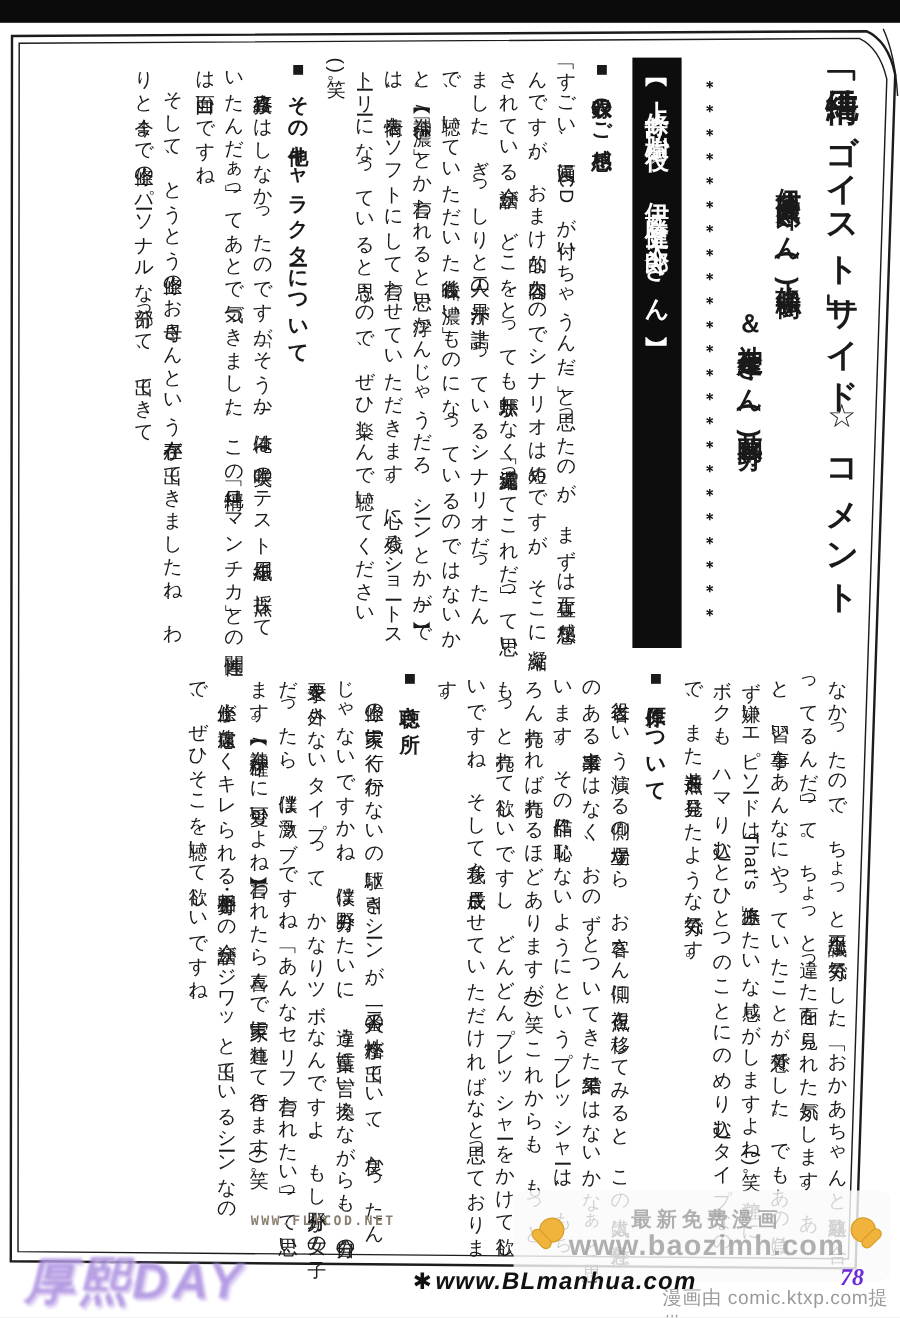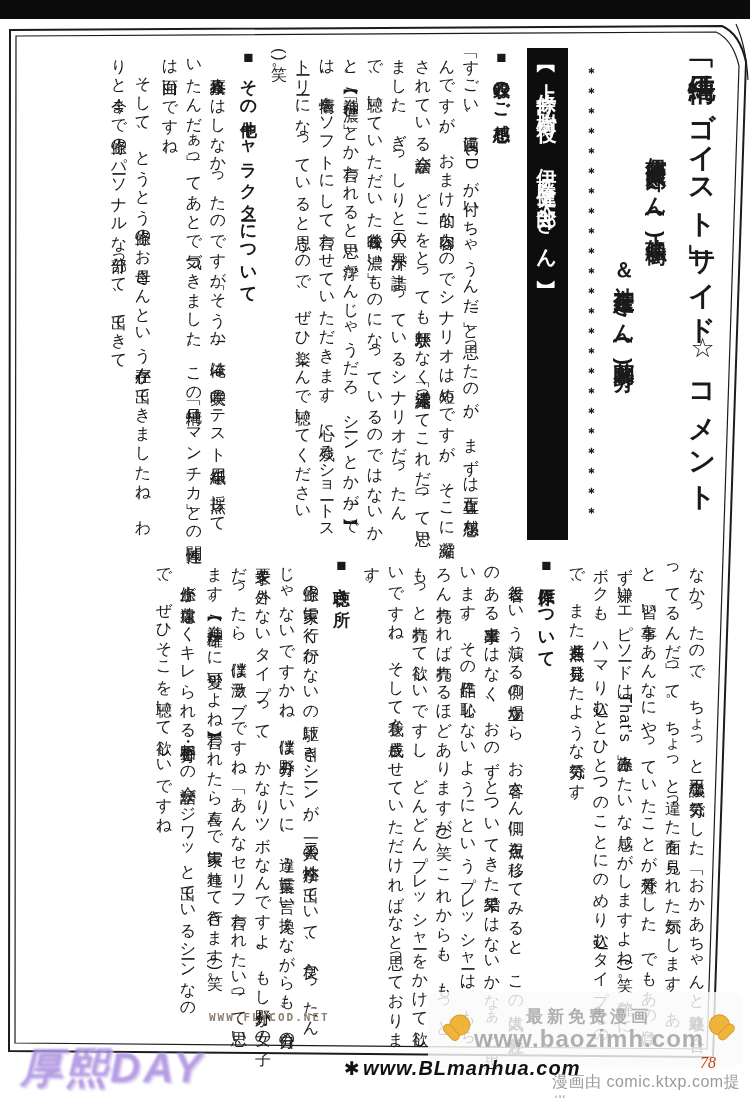--- a/index.html
+++ b/index.html
@@ -55,21 +55,21 @@
     position:absolute;left:344px;top:1057px;z-index:6;display:flex;align-items:center;
     font-size:20px;font-weight:bold;font-style:italic;letter-spacing:1px;color:#111;
   }
   .footer-bl .sym{font-style:normal;font-size:19px;margin-right:2px;}
   .footer-ktxp{
     position:absolute;left:552px;top:1072px;z-index:6;
     font-size:16px;color:#9a9a9a;letter-spacing:.5px;
   }
   .page-num{
     position:absolute;left:700px;top:1054px;z-index:7;
-    font-family:"Liberation Serif",serif;font-size:16px;font-weight:normal;font-style:italic;color:#c2410c;
+    font-family:"Liberation Serif",serif;font-size:20px;font-weight:bold;font-style:italic;color:#6d28d9;
   }
 </style>
 </head>
 <body>
 
 <div class="page">
 
   <div class="top-bar"></div>
 
   <svg class="frame" viewBox="0 0 750 1098">

